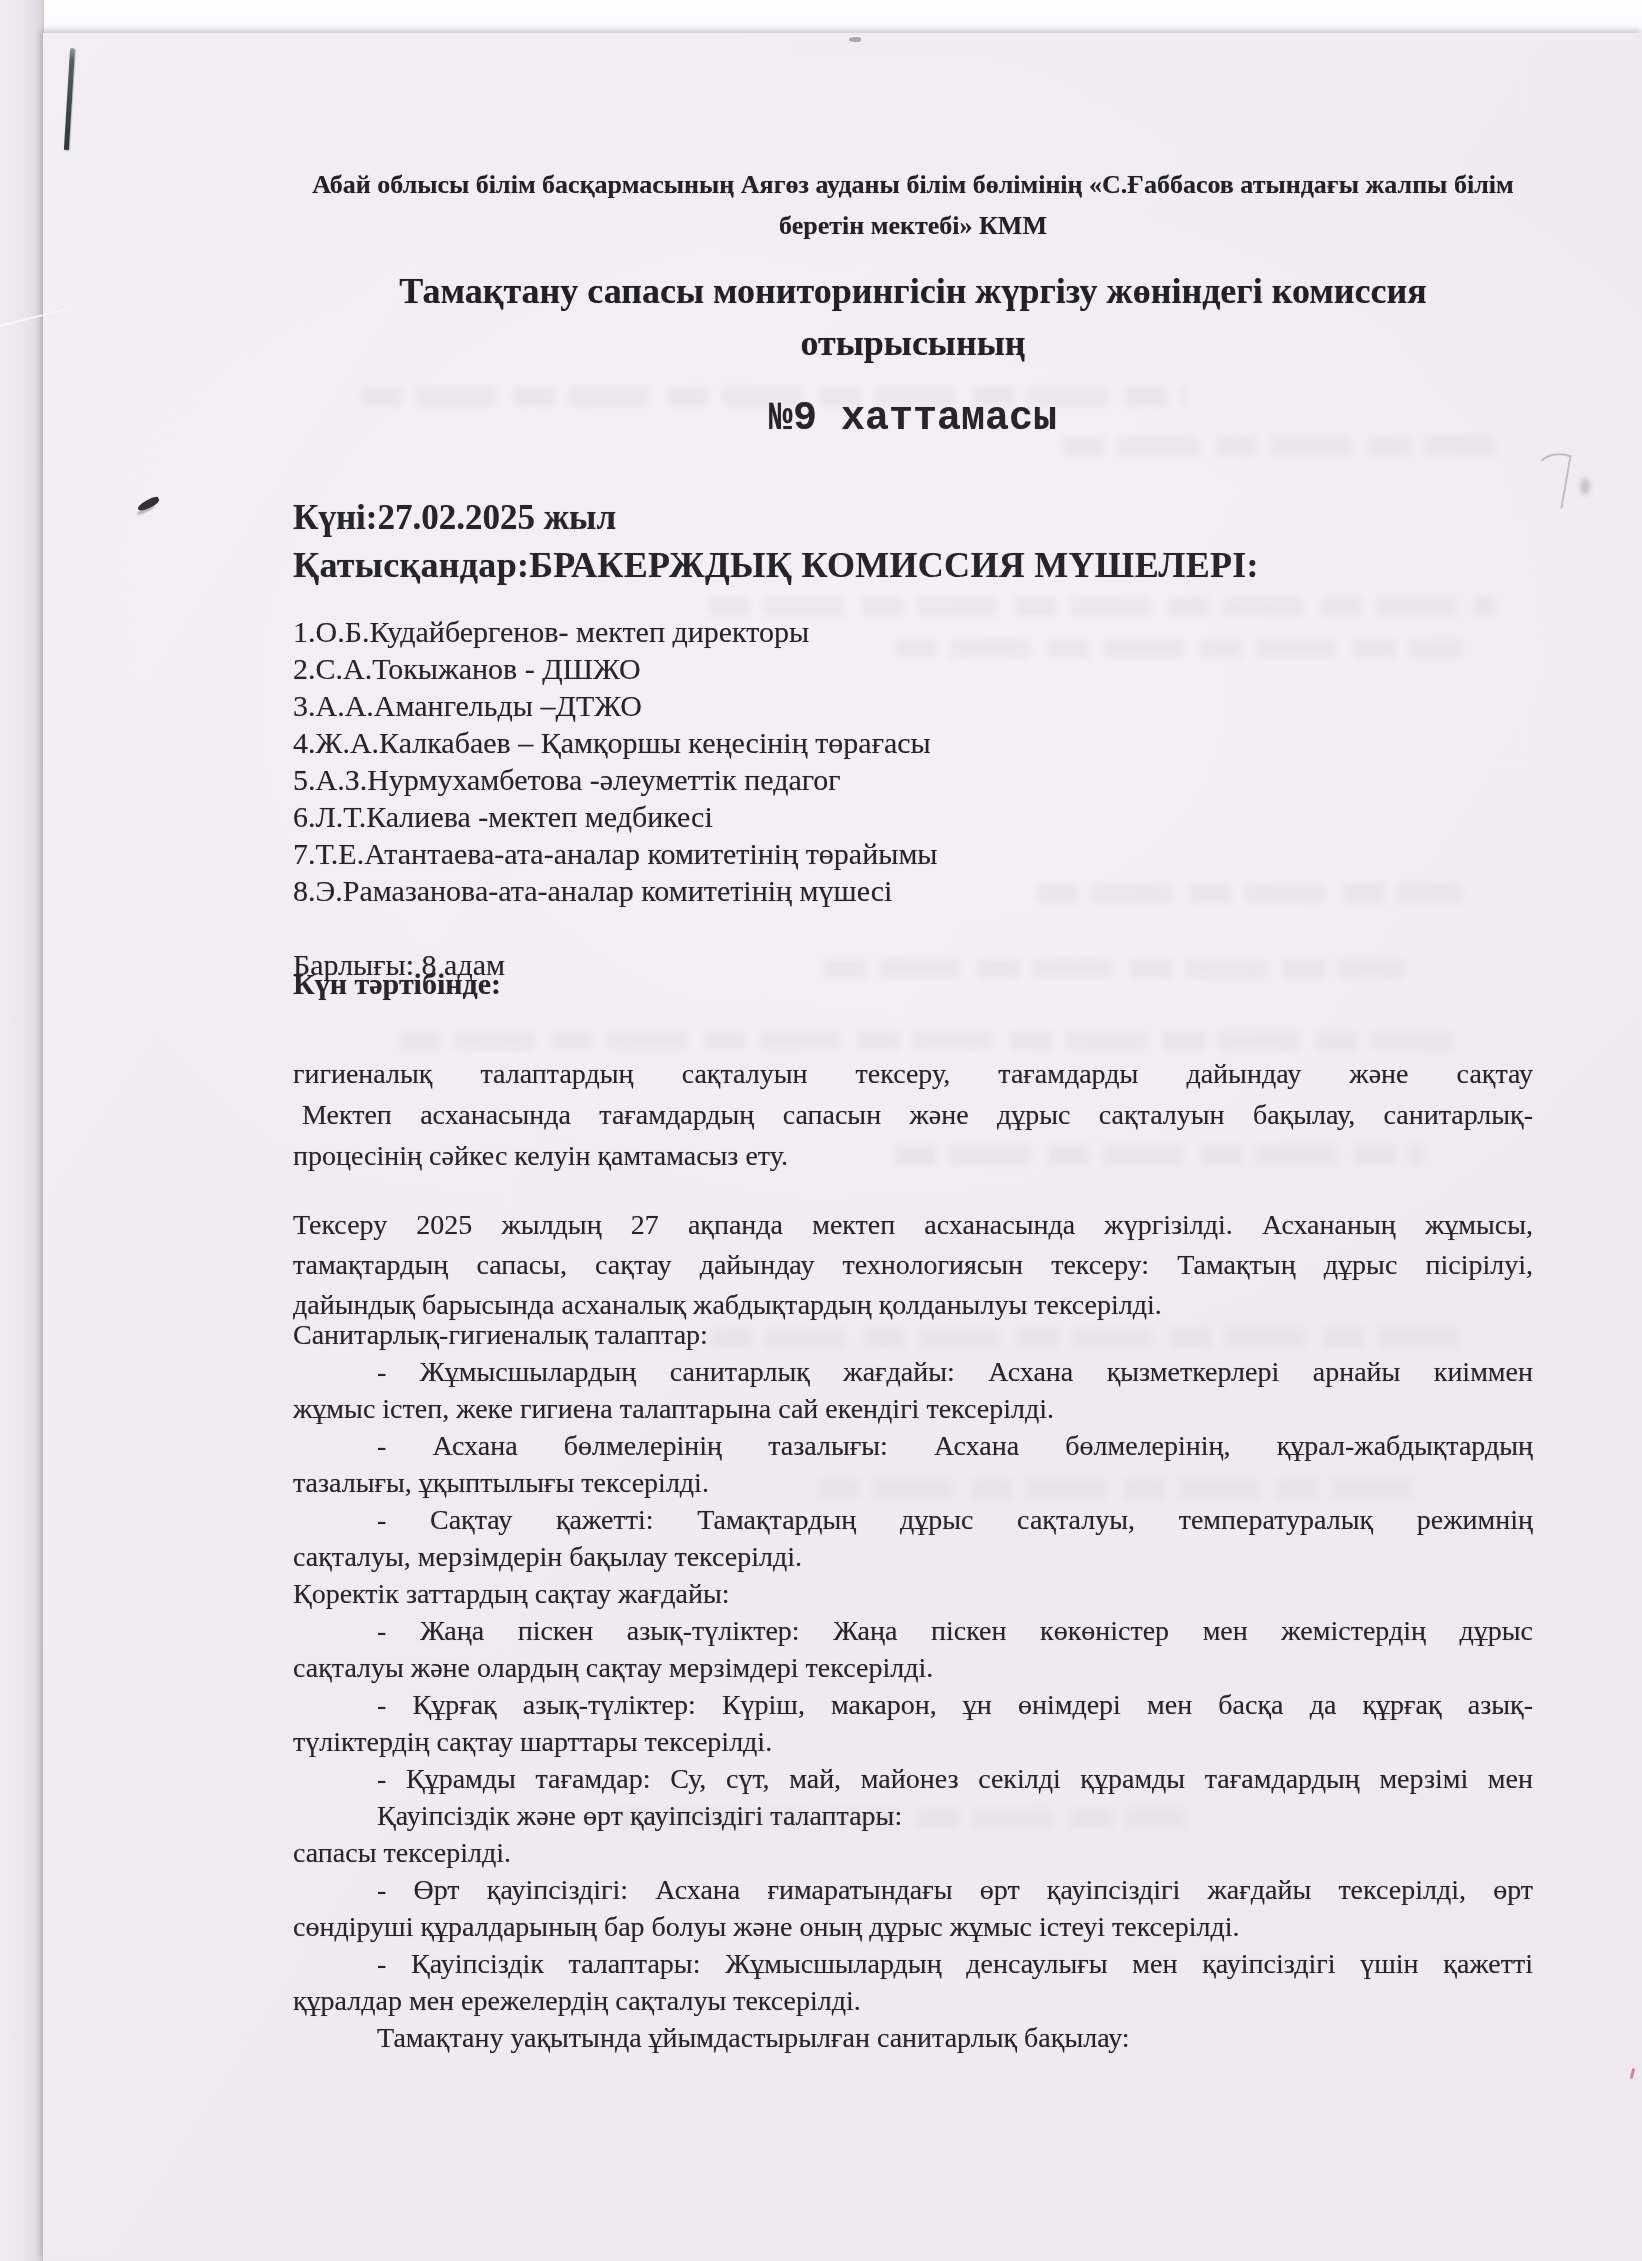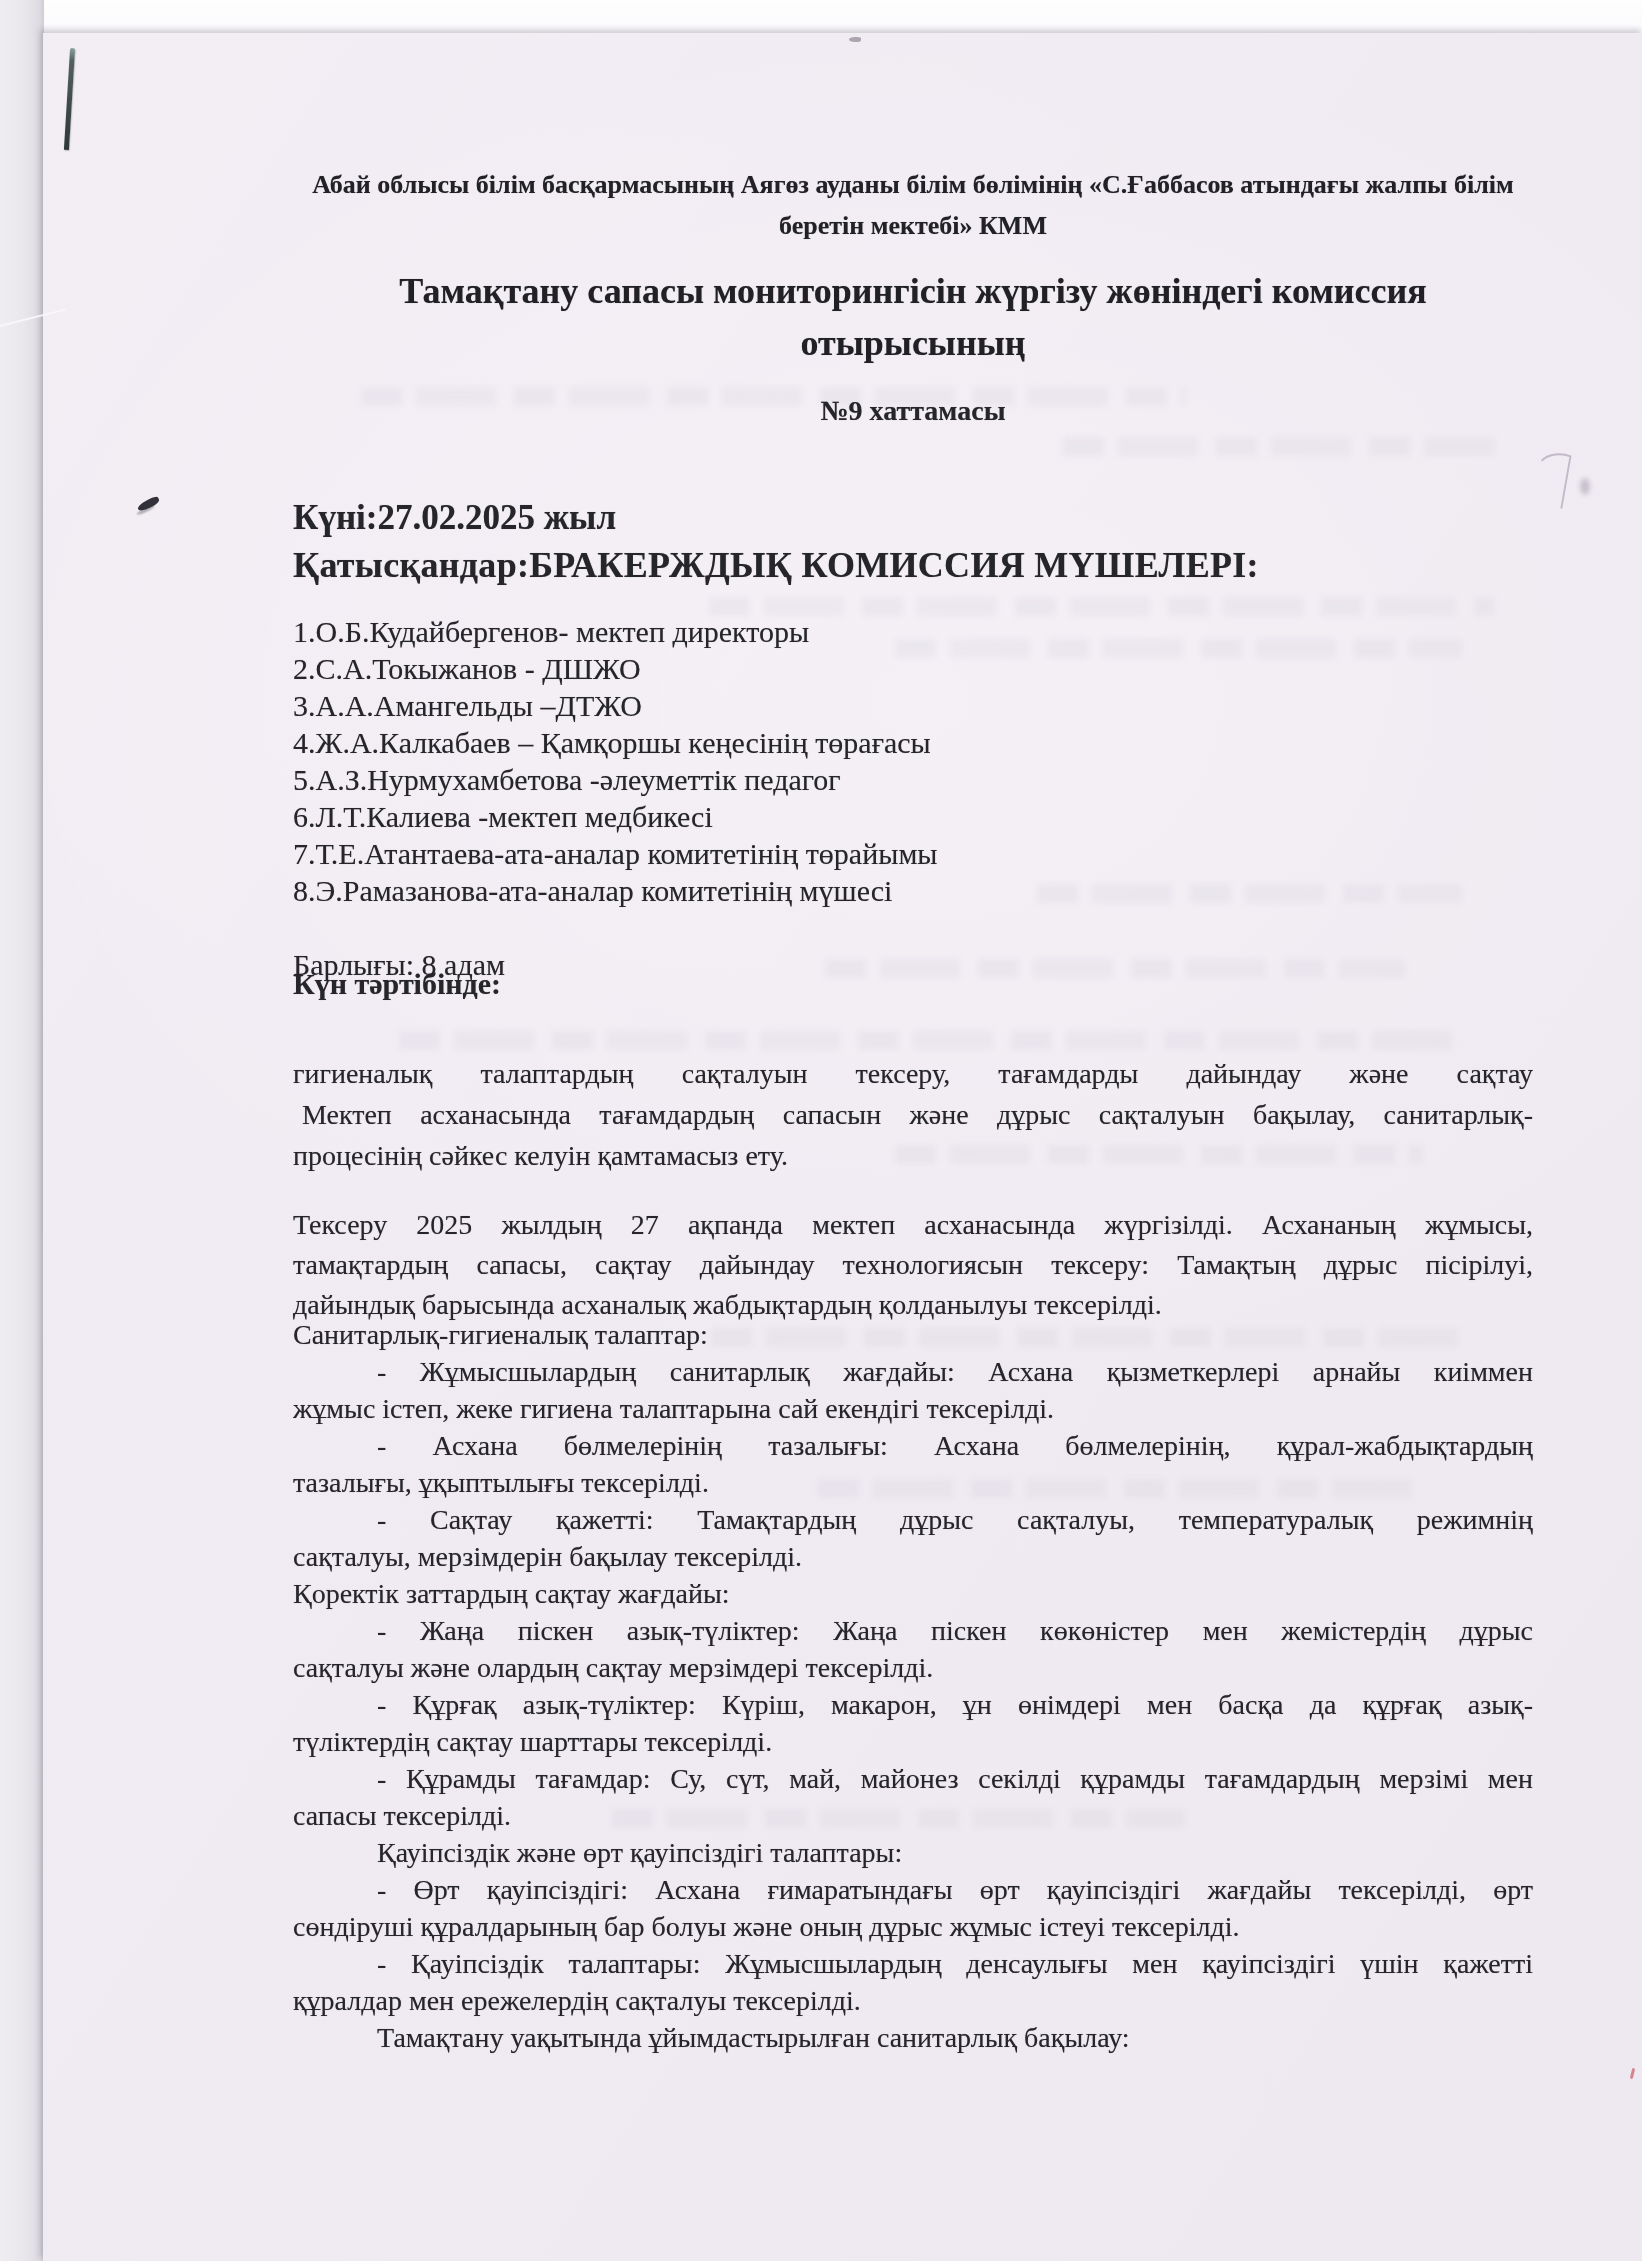--- a/index.html
+++ b/index.html
@@ -68,21 +68,21 @@
   .bed-scratch{
     position:absolute;left:-3.9px;top:317px;width:71px;height:1.9px;z-index:2;
     background:#f8f7f9;transform:rotate(-14deg);opacity:.9;border-radius:1.3px;
   }
   
   .tx{position:absolute;z-index:3;left:293px;width:1240px;}
   .center{text-align:center;}
   #canvas .t-shadow, .tx{text-shadow:0 0 0.8px rgba(35,33,40,.38);}
   .org-header{top:164px;font-size:26px;line-height:41px;font-weight:bold;color:#222226;}
   .doc-title{top:265px;font-size:36px;line-height:52px;font-weight:bold;color:#212125;}
-  .protocol-no{top:388px;font-size:28px;line-height:46px;font-weight:bold;}
+  .protocol-no{top:396px;font-size:40px;line-height:46px;font-weight:bold;font-family:Liberation Mono, monospace;}
   .date-line{top:496px;font-size:35px;line-height:44px;font-weight:bold;}
   .participants{top:542px;font-size:36px;line-height:46px;font-weight:bold;letter-spacing:0.3px;}
   .members{top:613px;font-size:30px;line-height:37px;}
   .total{top:946px;font-size:30px;line-height:37px;}
   .agenda{top:965px;font-size:30px;line-height:37px;font-weight:bold;}
   .para1{top:1053px;font-size:28px;line-height:41px;}
   .para2{top:1205px;font-size:28px;line-height:40px;}
   .sections{top:1316px;font-size:28px;line-height:37px;}
   .jf{text-align:justify;text-align-last:justify;}
   .lf{text-align:left;}
@@ -171,22 +171,22 @@
       <div class="jf ind">- Асхана бөлмелерінің тазалығы: Асхана бөлмелерінің, құрал-жабдықтардың</div>
       <div class="lf">тазалығы, ұқыптылығы тексерілді.</div>
       <div class="jf ind">- Сақтау қажетті: Тамақтардың дұрыс сақталуы, температуралық режимнің</div>
       <div class="lf">сақталуы, мерзімдерін бақылау тексерілді.</div>
       <div class="lf">Қоректік заттардың сақтау жағдайы:</div>
       <div class="jf ind">- Жаңа піскен азық-түліктер: Жаңа піскен көкөністер мен жемістердің дұрыс</div>
       <div class="lf">сақталуы және олардың сақтау мерзімдері тексерілді.</div>
       <div class="jf ind">- Құрғақ азық-түліктер: Күріш, макарон, ұн өнімдері мен басқа да құрғақ азық-</div>
       <div class="lf">түліктердің сақтау шарттары тексерілді.</div>
       <div class="jf ind">- Құрамды тағамдар: Су, сүт, май, майонез секілді құрамды тағамдардың мерзімі мен</div>
+      <div class="lf ind">Қауіпсіздік және өрт қауіпсіздігі талаптары:</div>
       <div class="lf">сапасы тексерілді.</div>
-      <div class="lf ind">Қауіпсіздік және өрт қауіпсіздігі талаптары:</div>
       <div class="jf ind">- Өрт қауіпсіздігі: Асхана ғимаратындағы өрт қауіпсіздігі жағдайы тексерілді, өрт</div>
       <div class="lf">сөндіруші құралдарының бар болуы және оның дұрыс жұмыс істеуі тексерілді.</div>
       <div class="jf ind">- Қауіпсіздік талаптары: Жұмысшылардың денсаулығы мен қауіпсіздігі үшін қажетті</div>
       <div class="lf">құралдар мен ережелердің сақталуы тексерілді.</div>
       <div class="lf ind">Тамақтану уақытында ұйымдастырылған санитарлық бақылау:</div>
     </div>
 
 </div>
 
 

